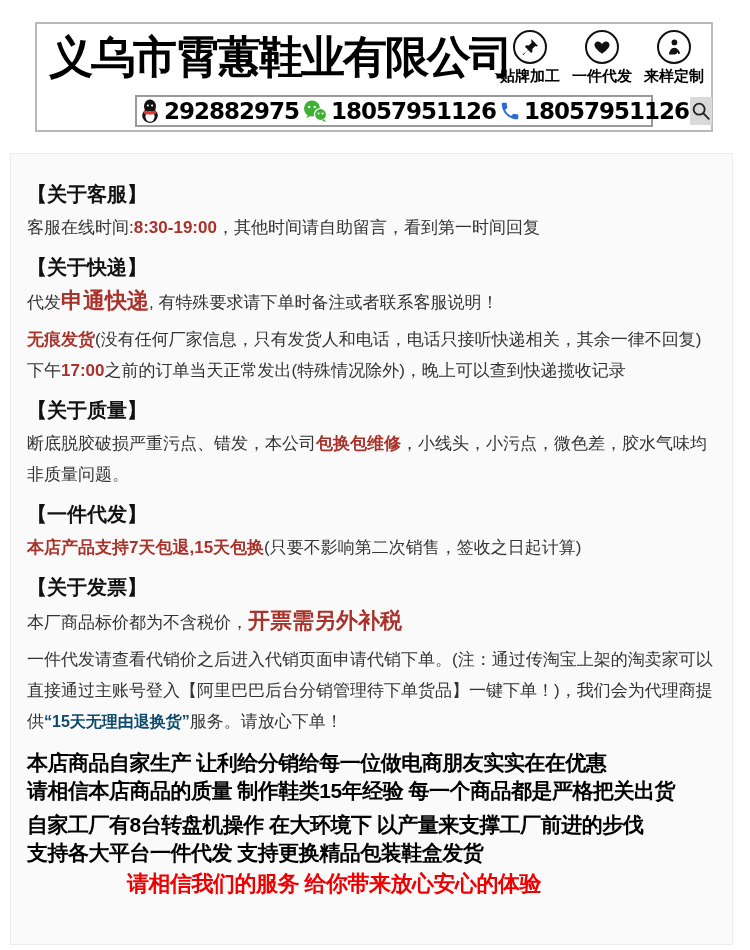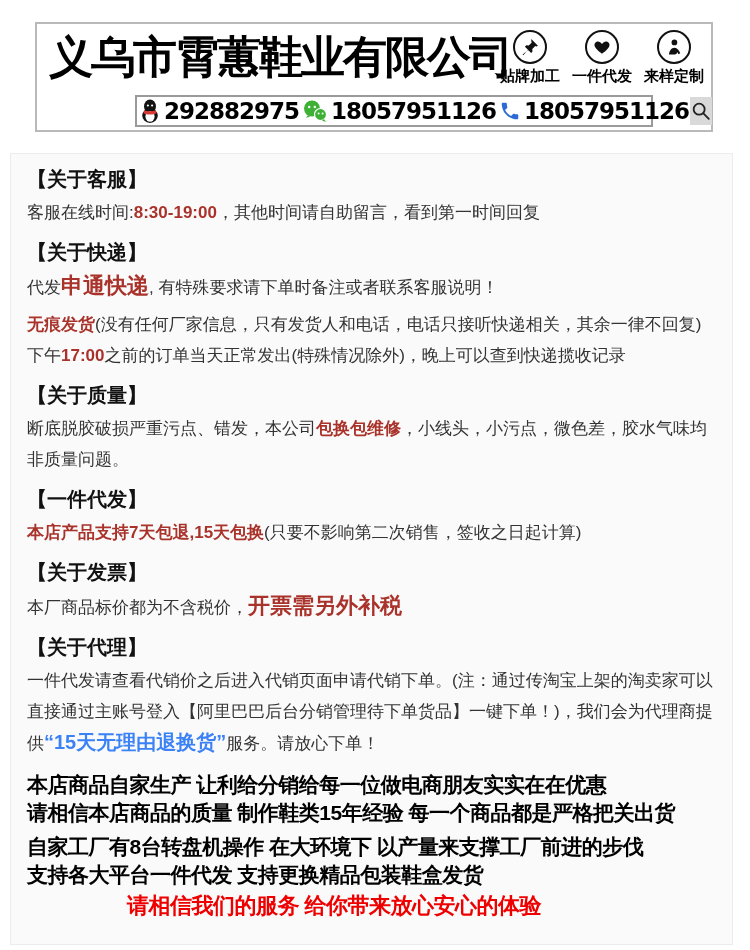--- a/index.html
+++ b/index.html
@@ -39,34 +39,34 @@
   }
   .contact-ic{display:flex;align-items:center;margin:0 2px;}
   .search-box{
     margin-left:auto;width:36px;height:28px;background:#d9d9d9;
     display:flex;align-items:center;justify-content:center;cursor:pointer;
   }
   
   .content-box{
     position:absolute;left:10px;top:153px;width:723px;height:792px;
     background:#fafafa;border:1px solid #ececec;box-sizing:border-box;
-    padding:1px 16px 6px 16px;overflow:hidden;
+    padding:16px 16px 6px 16px;overflow:hidden;
   }
   .sec-h{
     font-size:20px;font-weight:800;color:#111;
     margin:12px 0 0;line-height:24px;
   }
   .sec-h.oneline{white-space:nowrap;letter-spacing:-0.5px;}
   .sec-p{
     font-size:17px;color:#333;margin:6px 0 0;line-height:31px;
   }
   .red-dark{color:#a9332b;font-weight:800;}
   .red-dark-big{color:#a9332b;font-weight:800;font-size:22px;}
   .red-bright{color:#ee0000;font-weight:800;}
-  .red-bright-big{color:#3b82f6;font-weight:900;font-size:20px;}
+  .red-bright-big{color:#0c4a6e;font-weight:900;font-size:16px;}
   
   .footer-block{margin-top:12px;}
   .footer-line{
     font-size:21px;font-weight:900;color:#000;line-height:28px;margin:0;
     letter-spacing:-0.5px;white-space:nowrap;
   }
   .footer-pair2{margin-top:6px;}
   .footer-slogan{
     font-size:22px;font-weight:900;color:#ee0000;line-height:30px;
     margin:2px 0 0;padding-left:100px;letter-spacing:-0.5px;white-space:nowrap;
@@ -158,21 +158,20 @@
 
   <div class="sec-h">【关于质量】</div>
   <p class="sec-p"><span>断底脱胶破损严重污点、错发，本公司</span><span class="red-dark">包换包维修</span><span>，小线头，小污点，微色差，胶水气味均非质量问题。</span></p>
 
   <div class="sec-h">【一件代发】</div>
   <p class="sec-p"><span class="red-dark">本店产品支持7天包退,15天包换</span><span>(只要不影响第二次销售，签收之日起计算)</span></p>
 
   <div class="sec-h">【关于发票】</div>
   <p class="sec-p"><span>本厂商品标价都为不含税价，</span><span class="red-dark-big">开票需另外补税</span></p>
 
-  <div class="sec-h">【关于代理】</div>
   <p class="sec-p"><span>一件代发请查看代销价之后进入代销页面申请代销下单。(注：通过传淘宝上架的淘卖家可以直接通过主账号登入【阿里巴巴后台分销管理待下单货品】一键下单！)，我们会为代理商提供</span><span class="red-bright-big">“15天无理由退换货”</span><span>服务。请放心下单！</span></p>
 
   <div class="footer-block">
     <p class="footer-line">本店商品自家生产 让利给分销给每一位做电商朋友实实在在优惠</p>
     <p class="footer-line">请相信本店商品的质量 制作鞋类15年经验 每一个商品都是严格把关出货</p>
     <p class="footer-line footer-pair2">自家工厂有8台转盘机操作 在大环境下 以产量来支撑工厂前进的步伐</p>
     <p class="footer-line">支持各大平台一件代发 支持更换精品包装鞋盒发货</p>
     <p class="footer-slogan">请相信我们的服务 给你带来放心安心的体验</p>
   </div>
 

